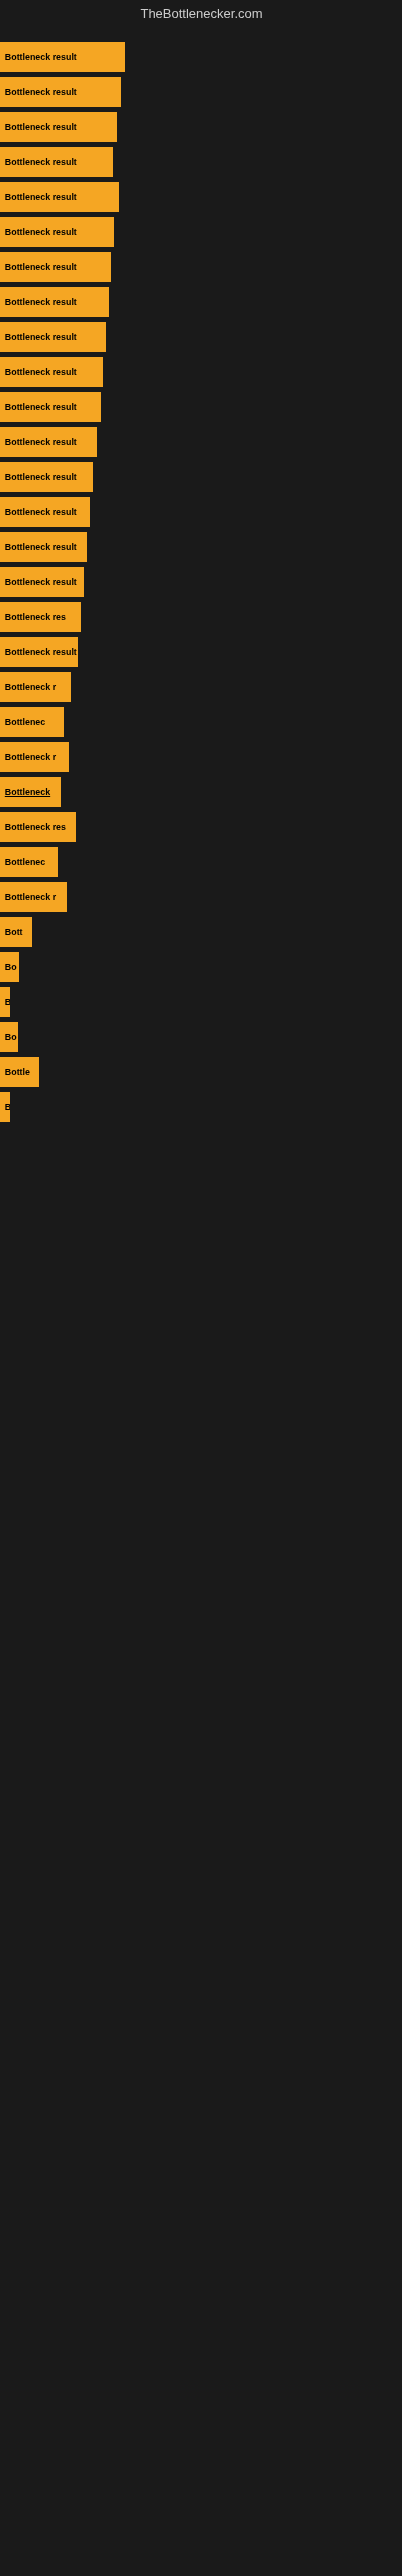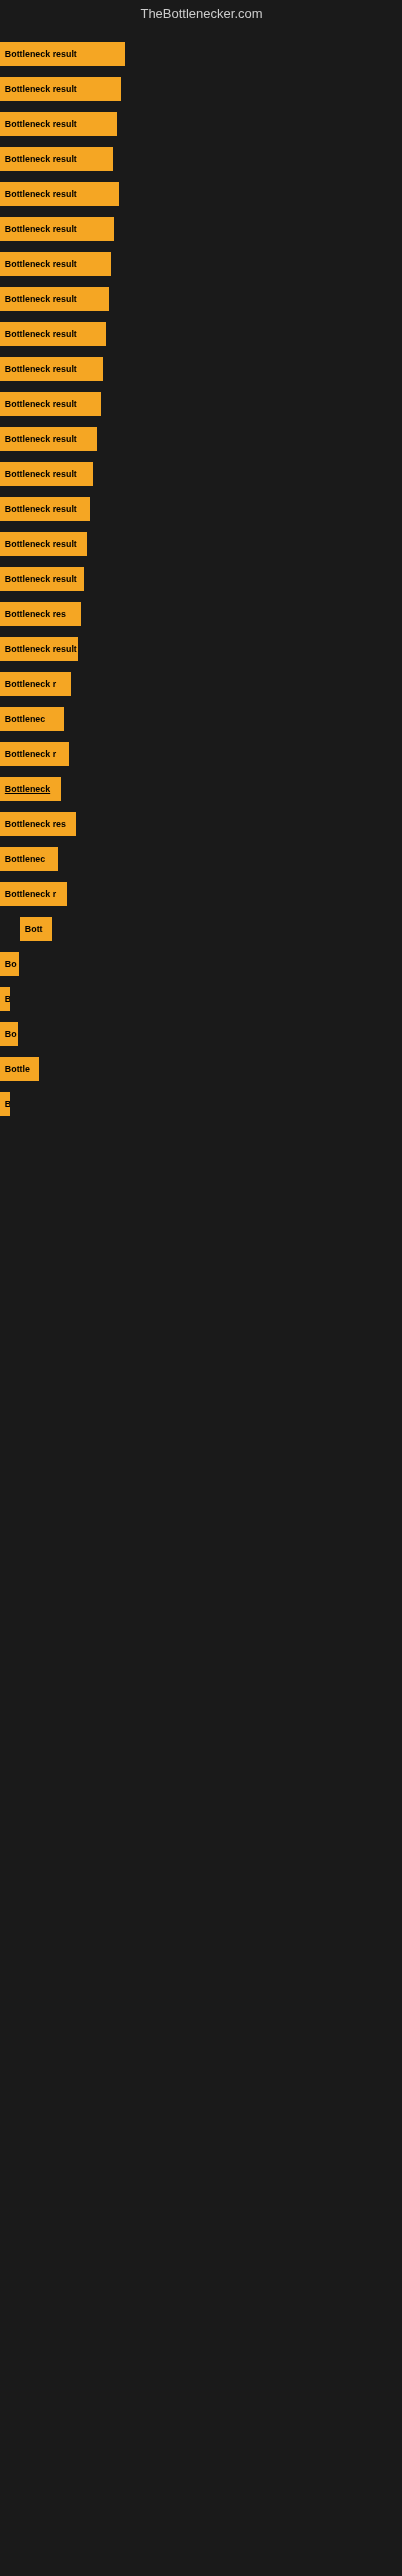--- a/index.html
+++ b/index.html
@@ -31,21 +31,21 @@
 
     .bar-row {
       display: flex;
       align-items: center;
       margin-bottom: 0px;
       height: 35px;
       position: relative;
     }
 
     .bar {
-      height: 24px;
+      height: 30px;
       background-color: #f5a623;
       display: flex;
       align-items: center;
       padding: 0 4.8px;
       position: absolute;
       left: 0;
       top: 6.4px;
       white-space: nowrap;
       overflow: hidden;
     }
@@ -182,21 +182,21 @@
       <div class="bar" style="width: 58px;">
         <span class="bar-label">Bottlenec</span>
       </div>
     </div>
     <div class="bar-row">
       <div class="bar" style="width: 67px;">
         <span class="bar-label">Bottleneck r</span>
       </div>
     </div>
     <div class="bar-row">
-      <div class="bar" style="width: 32px; margin-left: 20px;">
+      <div class="bar" style="width: 32px;">
         <span class="bar-label">Bott</span>
       </div>
     </div>
     <div class="bar-row">
       <div class="bar" style="width: 19.3px;">
         <span class="bar-label">Bo</span>
       </div>
     </div>
     <div class="bar-row">
       <div class="bar" style="width: 9.7px;">

